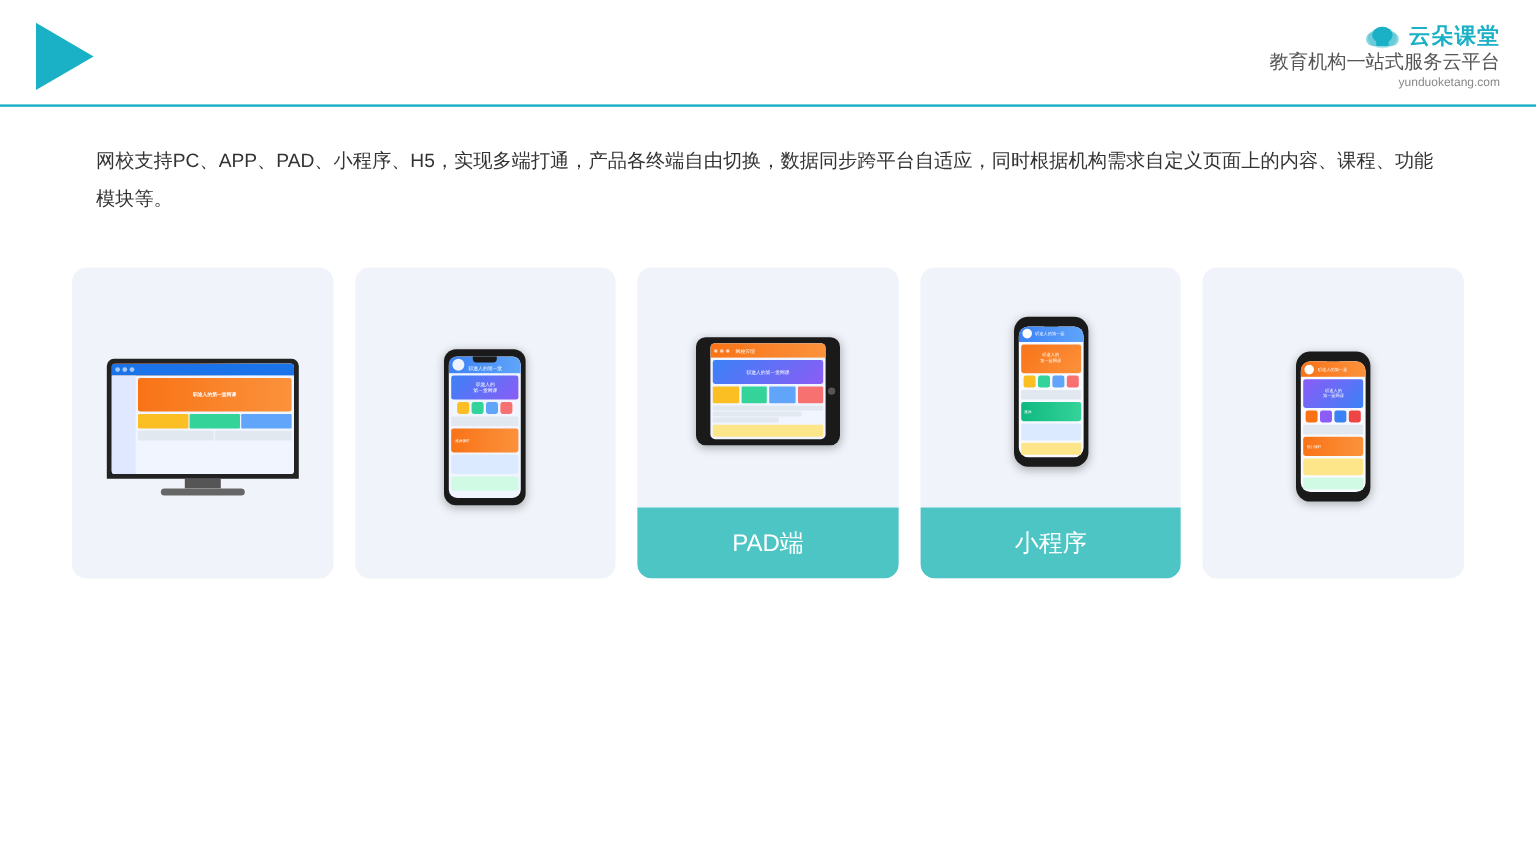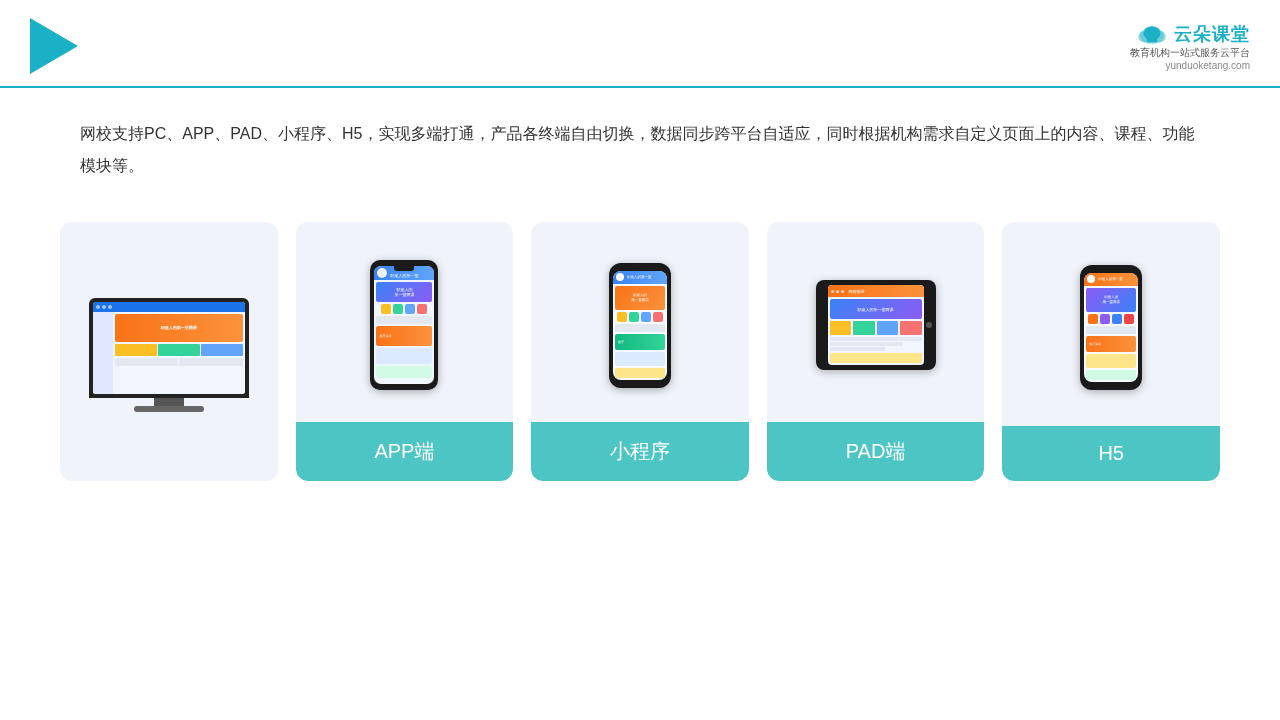--- a/index.html
+++ b/index.html
@@ -56,21 +56,21 @@
       width: 36px;
       height: 24px;
     }
     .brand-name {
       font-size: 18px;
       color: #1ab0c5;
       font-weight: bold;
       letter-spacing: 1px;
     }
     .brand-tagline {
-      font-size: 10px;
+      font-size: 16px;
       color: #555;
       text-align: right;
       line-height: 1.4;
     }
     .brand-url {
       font-size: 10px;
       color: #888;
     }
 
     
@@ -612,55 +612,20 @@
               <div class="phone-orange-card">
                 <span class="phone-orange-text">推荐课程</span>
               </div>
               <div class="phone-blue-card"></div>
               <div class="phone-green-card"></div>
             </div>
           </div>
         </div>
       </div>
     </div>
-    <div class="card-label">APP端</div>
-  </div>
-
-  <div class="card">
-    <div class="card-image-area">
-      <div class="phone-mockup">
-        <div class="mini-phone-outer">
-          <div class="mini-phone-notch"></div>
-          <div class="mini-phone-screen">
-            <div class="mini-phone-top">
-              <div class="mini-phone-avatar"></div>
-              <span class="mini-phone-top-text">职途人的第一堂</span>
-            </div>
-            <div class="mini-phone-content">
-              <div class="mini-phone-banner">
-                <span class="mini-phone-banner-text">职途人的<br>第一堂网课</span>
-              </div>
-              <div class="mini-phone-icons">
-                <div class="mini-icon"></div>
-                <div class="mini-icon"></div>
-                <div class="mini-icon"></div>
-                <div class="mini-icon"></div>
-              </div>
-              <div class="mini-phone-item"></div>
-              <div class="mini-phone-card">
-                <span class="mini-phone-card-text">推荐</span>
-              </div>
-              <div class="mini-phone-card2"></div>
-              <div style="height:10px; background:#fde68a; border-radius:1px;"></div>
-            </div>
-          </div>
-        </div>
-      </div>
-    </div>
-    <div class="card-label">小程序</div>
   </div>
 
   <div class="card">
     <div class="card-image-area">
       <div class="pad-mockup">
         <div class="pad-outer">
           <div class="pad-home-button"></div>
           <div class="pad-screen">
             <div class="pad-header-mini">
               <div class="pad-header-dot"></div>
@@ -691,20 +656,54 @@
     </div>
     <div class="card-label">PAD端</div>
   </div>
 
   <div class="card">
     <div class="card-image-area">
       <div class="phone-mockup">
         <div class="mini-phone-outer">
           <div class="mini-phone-notch"></div>
           <div class="mini-phone-screen">
+            <div class="mini-phone-top">
+              <div class="mini-phone-avatar"></div>
+              <span class="mini-phone-top-text">职途人的第一堂</span>
+            </div>
+            <div class="mini-phone-content">
+              <div class="mini-phone-banner">
+                <span class="mini-phone-banner-text">职途人的<br>第一堂网课</span>
+              </div>
+              <div class="mini-phone-icons">
+                <div class="mini-icon"></div>
+                <div class="mini-icon"></div>
+                <div class="mini-icon"></div>
+                <div class="mini-icon"></div>
+              </div>
+              <div class="mini-phone-item"></div>
+              <div class="mini-phone-card">
+                <span class="mini-phone-card-text">推荐</span>
+              </div>
+              <div class="mini-phone-card2"></div>
+              <div style="height:10px; background:#fde68a; border-radius:1px;"></div>
+            </div>
+          </div>
+        </div>
+      </div>
+    </div>
+    <div class="card-label">小程序</div>
+  </div>
+
+  <div class="card">
+    <div class="card-image-area">
+      <div class="phone-mockup">
+        <div class="mini-phone-outer">
+          <div class="mini-phone-notch"></div>
+          <div class="mini-phone-screen">
             <div class="mini-phone-top" style="background: linear-gradient(90deg, #f97316, #fb923c);">
               <div class="mini-phone-avatar"></div>
               <span class="mini-phone-top-text">职途人的第一堂</span>
             </div>
             <div class="mini-phone-content">
               <div class="mini-phone-banner" style="background: linear-gradient(135deg, #8b5cf6, #3b82f6);">
                 <span class="mini-phone-banner-text">职途人的<br>第一堂网课</span>
               </div>
               <div class="mini-phone-icons">
                 <div class="mini-icon" style="background:#f97316;"></div>
@@ -716,16 +715,15 @@
               <div class="mini-phone-card" style="background: linear-gradient(90deg, #f97316, #fb923c);">
                 <span class="mini-phone-card-text">热门课程</span>
               </div>
               <div class="mini-phone-card2" style="background:#fde68a;"></div>
               <div style="height:10px; background:#d1fae5; border-radius:1px;"></div>
             </div>
           </div>
         </div>
       </div>
     </div>
-    <div class="card-label">H5</div>
   </div>
 
 </div>
 
 </body></html>

